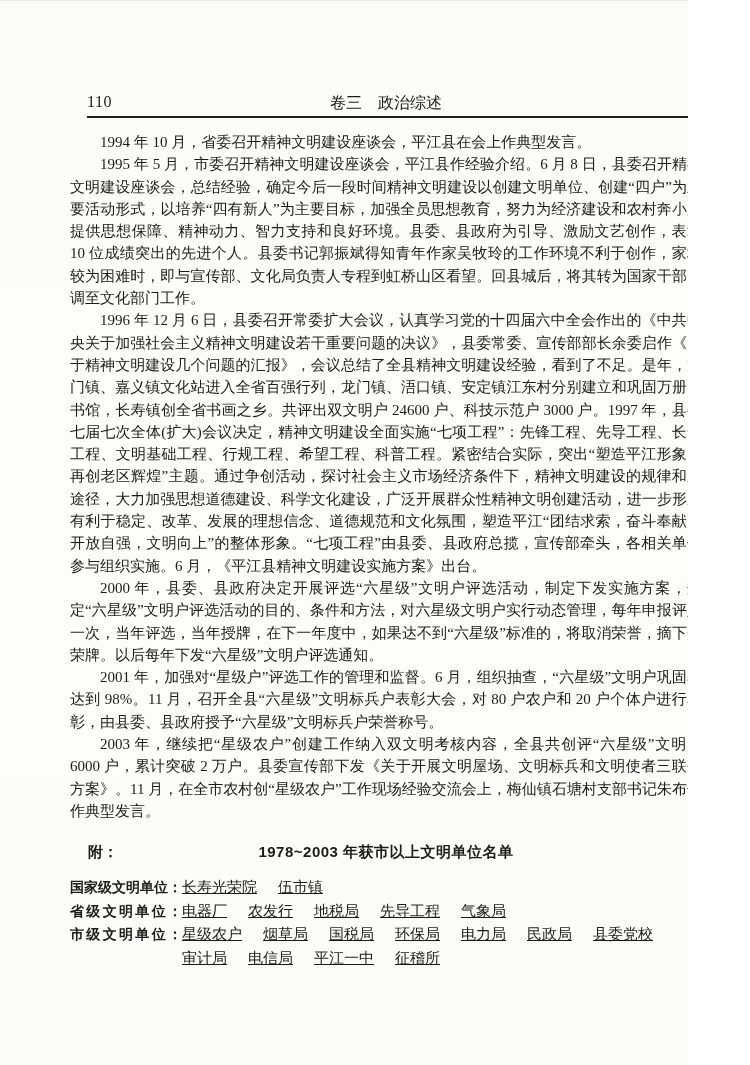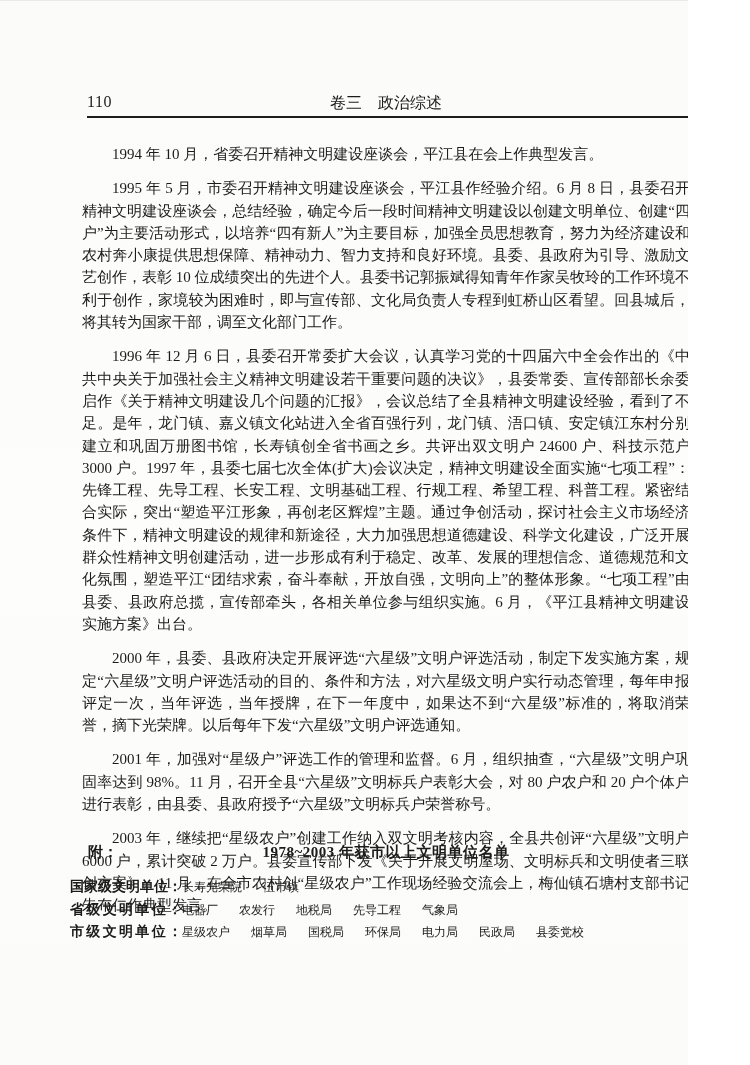--- a/index.html
+++ b/index.html
@@ -56,21 +56,21 @@
     background: #1d1d1d;
   }
   
   .body-text {
     position: absolute;
     left: 70px;
     top: 131px;
     width: 632px;
   }
   .body-text p {
-    margin: 12px;
+    margin: 0;
     font-size: 15px;
     line-height: 22.3px;
     text-align: justify;
     text-justify: inter-ideograph;
     text-indent: 2em;
   }
   
   .appendix {
     position: absolute;
     left: 70px;
@@ -88,21 +88,21 @@
     top: 0;
     font-weight: bold;
     font-size: 15px;
     font-family: "Liberation Sans", "DejaVu Sans", sans-serif;
   }
   .appendix-title {
     display: block;
     text-align: center;
     font-weight: bold;
     font-size: 15px;
-    font-family: Liberation Serif, serif;
+    font-family: Liberation Sans, sans-serif;
     letter-spacing: 0.5px;
   }
   .appendix-rows {
     margin-top: 13px;
   }
   .unit-row {
     display: flex;
     align-items: baseline;
     line-height: 22.5px;
     white-space: nowrap;
@@ -111,22 +111,23 @@
     flex: none;
     display: inline-block;
     width: 112px;
     font-size: 14px;
     font-weight: bold;
     font-family: Liberation Mono, monospace;
     text-align: justify;
     text-align-last: justify;
   }
   .row-item {
-    font-size: 12px;
+    font-size: 15px;
     margin-right: 21px;
+    text-decoration: underline;
   }
 </style>
 </head>
 <body>
 
 <div class="page">
   <div class="scan-edge-top"></div>
 
   <div class="running-head">
     <span class="page-number">110</span>
@@ -165,15 +166,22 @@
         <div class="unit-row">
           <span class="row-label">市级文明单位：</span>
           <span class="row-item">星级农户</span>
           <span class="row-item">烟草局</span>
           <span class="row-item">国税局</span>
           <span class="row-item">环保局</span>
           <span class="row-item">电力局</span>
           <span class="row-item">民政局</span>
           <span class="row-item">县委党校</span>
         </div>
+        <div class="unit-row">
+          <span class="row-label"></span>
+          <span class="row-item">审计局</span>
+          <span class="row-item">电信局</span>
+          <span class="row-item">平江一中</span>
+          <span class="row-item">征稽所</span>
+        </div>
       </div>
   </div>
 </div>
 
 </body></html>

